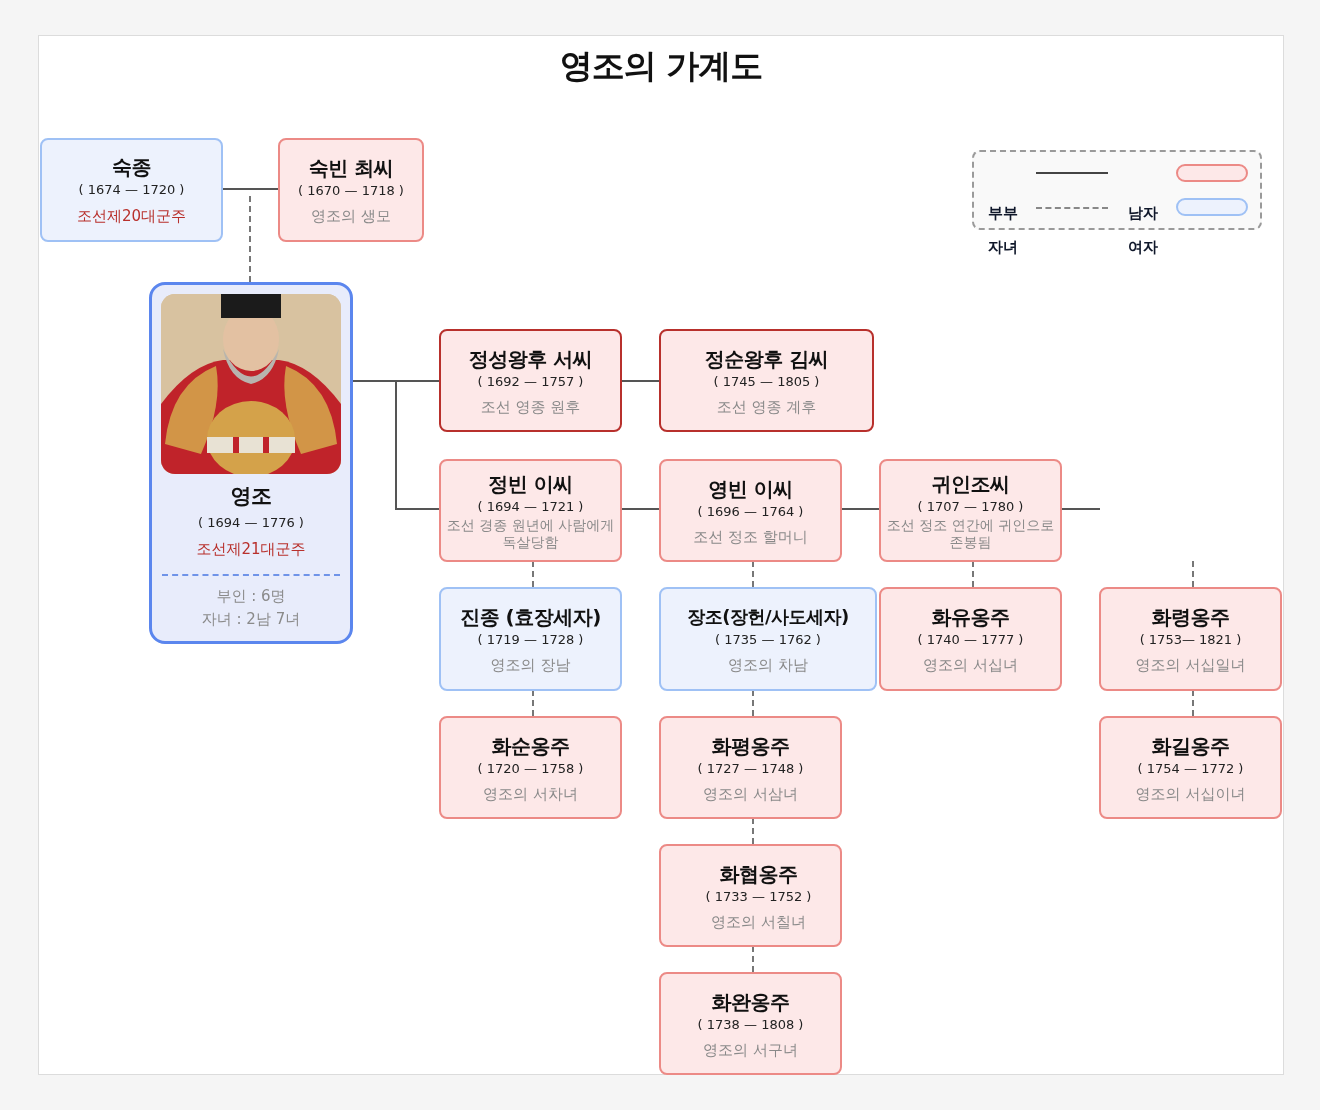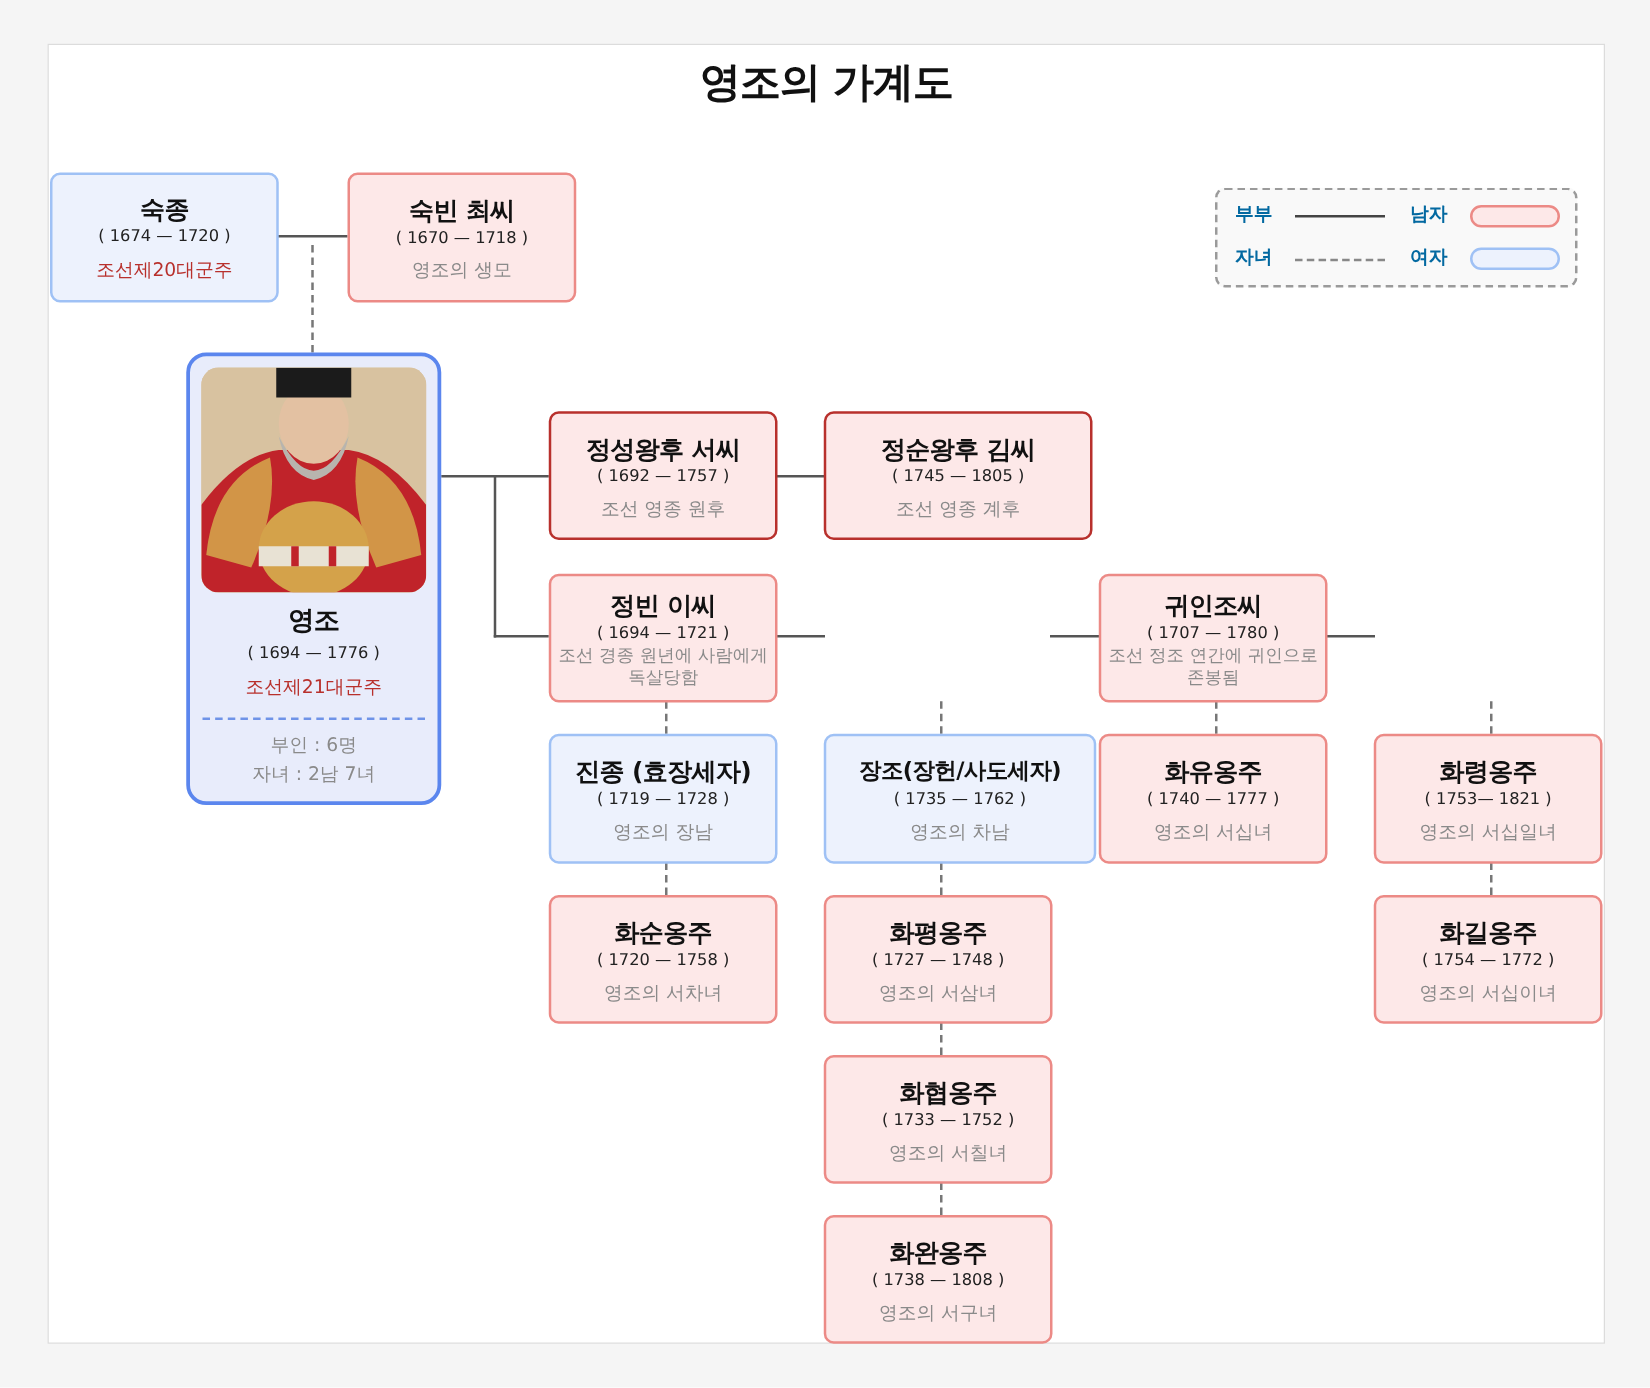--- a/index.html
+++ b/index.html
@@ -45,21 +45,21 @@
   .king .name { position:absolute; left:0; right:0; top:198px; font-size:21px; }
   .king .years { position:absolute; left:0; right:0; top:228px; }
   .king .rank { position:absolute; left:0; right:0; top:254px; margin:0; }
   .king .sep { position:absolute; left:10px; right:10px; top:289px; border-top:2px dashed #6f93e8; }
   .king .stat { position:absolute; left:0; right:0; font-size:15px; color:#8a8a8a; }
   
   .legend {
     position:absolute; left:933px; top:114px; width:290px; height:80px; box-sizing:border-box;
     border:2px dashed #9a9a9a; border-radius:8px; background:#f9f9f9;
   }
-  .lg-label { position:absolute; font-size:15px; font-weight:bold; color:#0369a1; }
+  .lg-label { position:absolute; font-size:15px; font-weight:bold; color:#0f172a;margin-top:42px; }
   .lg-solid { position:absolute; height:2px; background:#444; width:72px; }
   .lg-dash { position:absolute; width:72px; border-top:2px dashed #888; }
   .lg-swatch { position:absolute; width:72px; height:18px; border-radius:9px; box-sizing:border-box; }
 </style>
 </head>
 <body>
 
 <div class="canvas">
   <div class="title">영조의 가계도</div>
 
@@ -92,21 +92,21 @@
   <div class="vdash" style="left:713px;top:910px;height:26px;"></div>
   <div class="vdash" style="left:933px;top:525px;height:26px;"></div>
   <div class="vdash" style="left:1153px;top:525px;height:26px;"></div>
   <div class="vdash" style="left:1153px;top:654px;height:26px;"></div>
 
   <div class="box blue" style="left:1px;top:102px;width:183px;height:104px;">
     <div class="name">숙종</div>
     <div class="years">( 1674 — 1720 )</div>
     <div class="rank">조선제20대군주</div>
   </div>
-  <div class="box red" style="left:239px;top:102px;width:183px;height:104px;">
+  <div class="box red" style="left:239px;top:102px;width:146px;height:104px;">
     <div class="name">숙빈 최씨</div>
     <div class="years">( 1670 — 1718 )</div>
     <div class="desc">영조의 생모</div>
   </div>
 
   <div class="king">
     <div class="portrait">
       <svg width="180" height="180" viewBox="0 0 180 180">
         <rect width="180" height="180" fill="#d8c2a0"></rect>
         <path d="M0 180 L0 110 Q30 70 62 66 L118 66 Q150 70 180 110 L180 180 Z" fill="#c0232a"></path>
@@ -138,20 +138,25 @@
     <div class="name">정순왕후 김씨</div>
     <div class="years">( 1745 — 1805 )</div>
     <div class="desc">조선 영종 계후</div>
   </div>
 
   <div class="box red" style="left:400px;top:423px;width:183px;height:103px;">
     <div class="name">정빈 이씨</div>
     <div class="years">( 1694 — 1721 )</div>
     <div class="desc tight">조선 경종 원년에 사람에게 독살당함</div>
   </div>
+  <div class="box red" style="left:620px;top:423px;width:183px;height:103px;">
+    <div class="name">영빈 이씨</div>
+    <div class="years">( 1696 — 1764 )</div>
+    <div class="desc">조선 정조 할머니</div>
+  </div>
   <div class="box red" style="left:840px;top:423px;width:183px;height:103px;">
     <div class="name">귀인조씨</div>
     <div class="years">( 1707 — 1780 )</div>
     <div class="desc tight">조선 정조 연간에 귀인으로 존봉됨</div>
   </div>
 
   <div class="box blue" style="left:400px;top:551px;width:183px;height:104px;">
     <div class="name">진종 (효장세자)</div>
     <div class="years">( 1719 — 1728 )</div>
     <div class="desc">영조의 장남</div>

